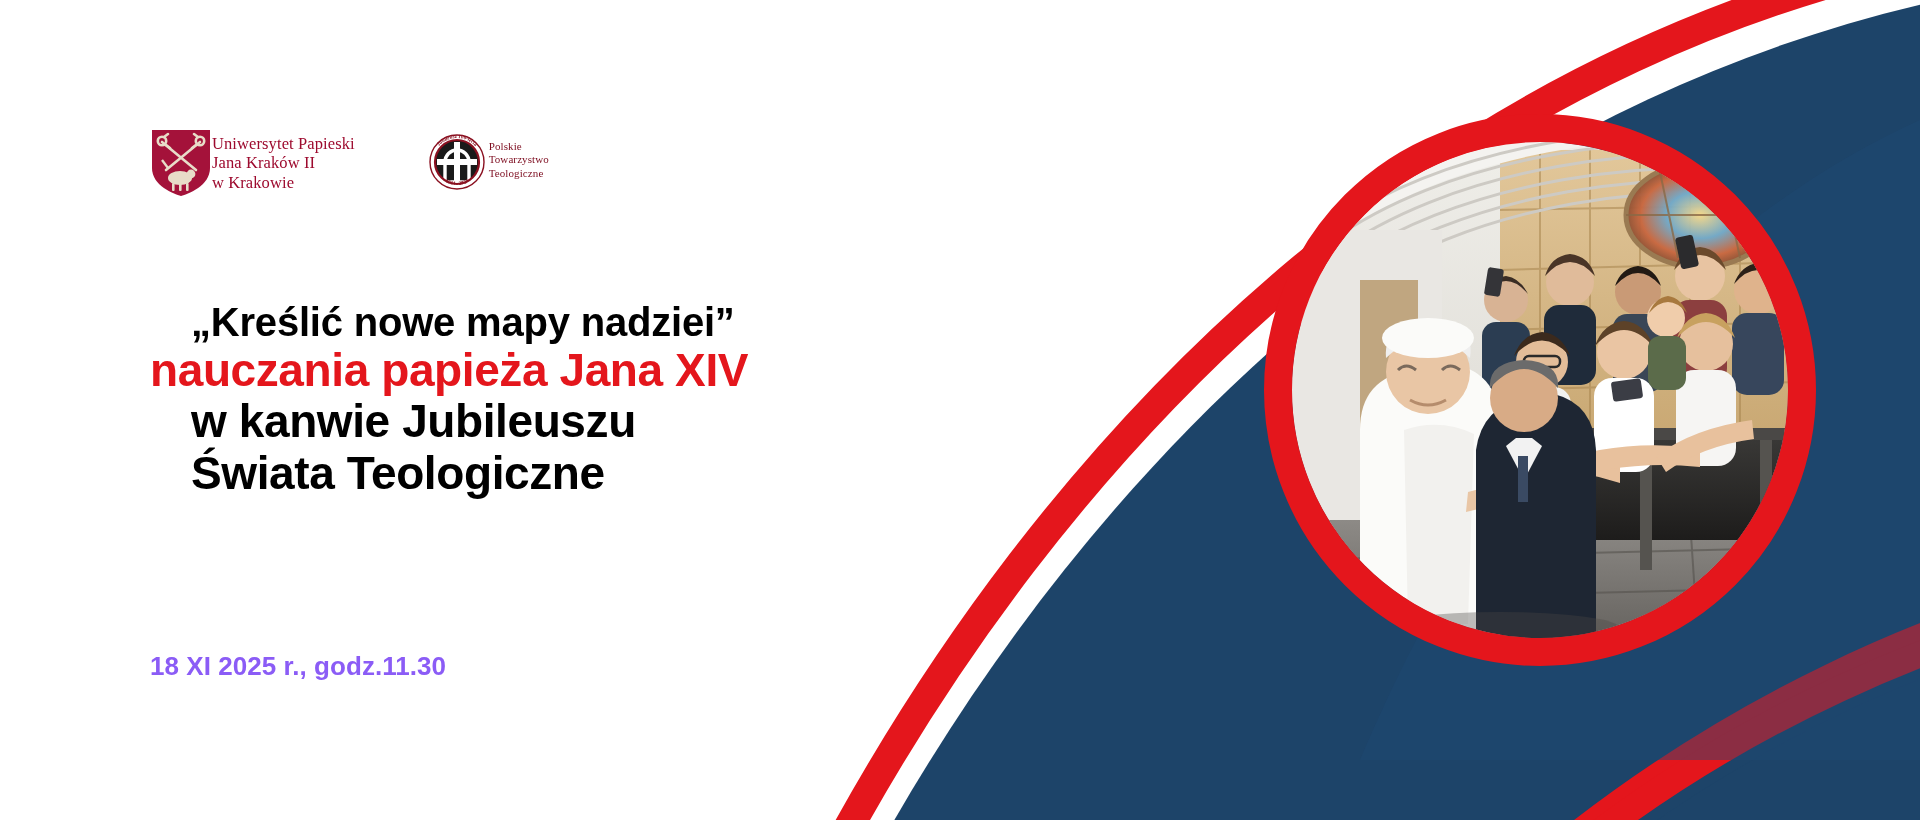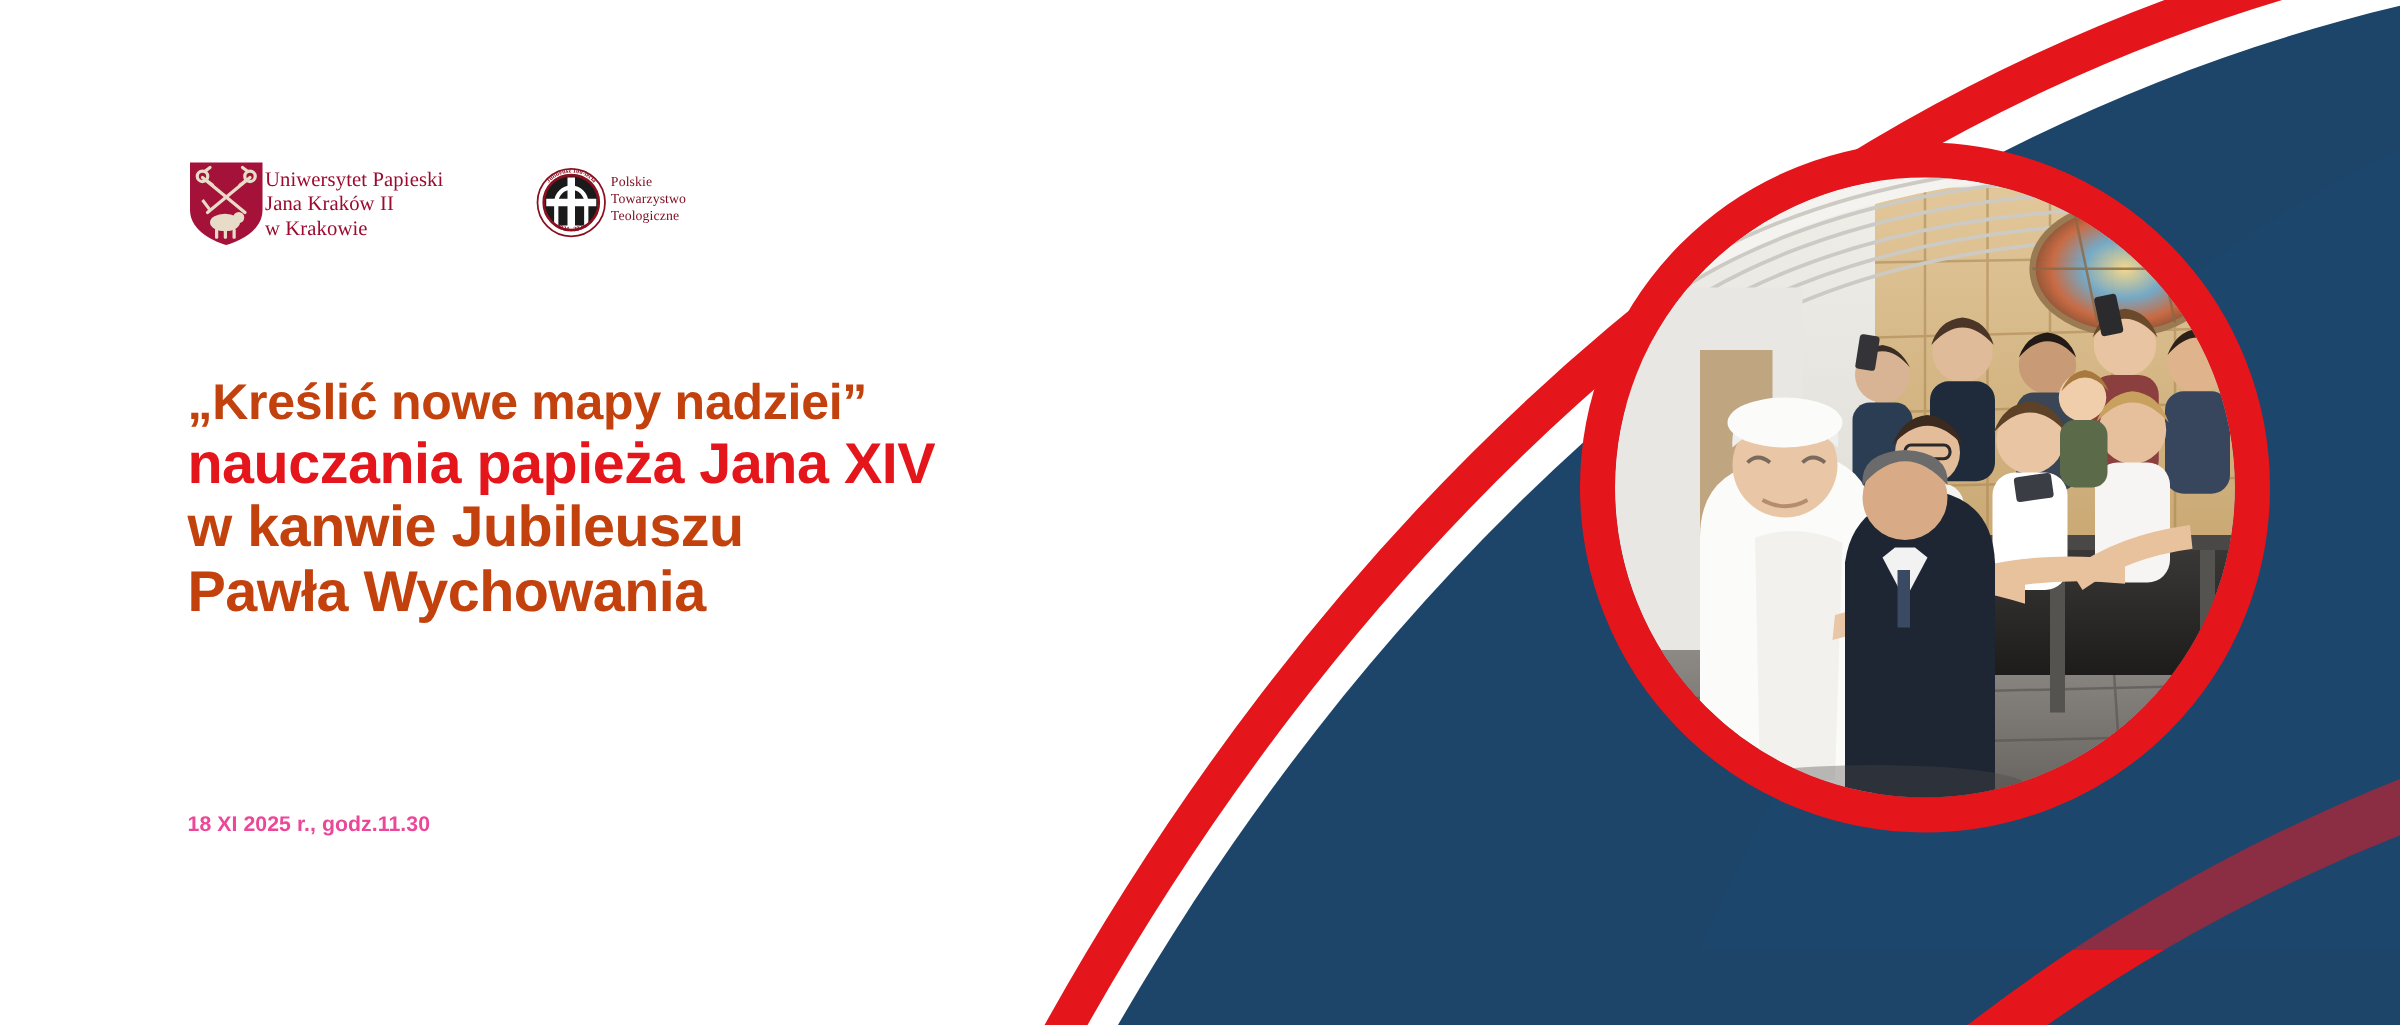--- a/index.html
+++ b/index.html
@@ -28,26 +28,26 @@
   
   .headline{position:absolute;left:150px;top:300px;width:820px;}
   .hl{
     font-size:46px;
     font-weight:bold;
     line-height:1.12;
     letter-spacing:-0.4px;
     margin:0;
     white-space:nowrap;
   }
-  .hl.navy{color:#c2410c;}
+  .hl.navy{color:#000000;margin-left:41px;}
   .hl.red{color:#e4161c;}
   .hl.first{font-size:40px;letter-spacing:-0.2px;}
 
   
-  .details{position:absolute;left:150px;top:648px;color:#ec4899;font-size:17px;font-weight:bold;line-height:1.45;letter-spacing:.05px;}
+  .details{position:absolute;left:150px;top:648px;color:#8b5cf6;font-size:26px;font-weight:bold;line-height:1.45;letter-spacing:.05px;}
   .details div{white-space:nowrap;}
 </style>
 </head>
 <body>
 
 <div class="poster">
 
   <div class="graphic">
     <svg width="1120" height="820" viewBox="0 0 1120 820" xmlns="http://www.w3.org/2000/svg">
       <defs>
@@ -281,20 +281,20 @@
         <div>Towarzystwo</div>
         <div>Teologiczne</div>
       </div>
     </div>
   </div>
 
   <div class="headline">
     <p class="hl navy first">„Kreślić nowe mapy nadziei”</p>
     <p class="hl red">nauczania papieża Jana XIV</p>
     <p class="hl navy">w kanwie Jubileuszu</p>
-    <p class="hl navy">Pawła Wychowania</p>
+    <p class="hl navy">Świata Teologiczne</p>
   </div>
 
   <div class="details">
     <div>18 XI 2025 r., godz.11.30</div>
   </div>
 
 </div>
 
 </body></html>

